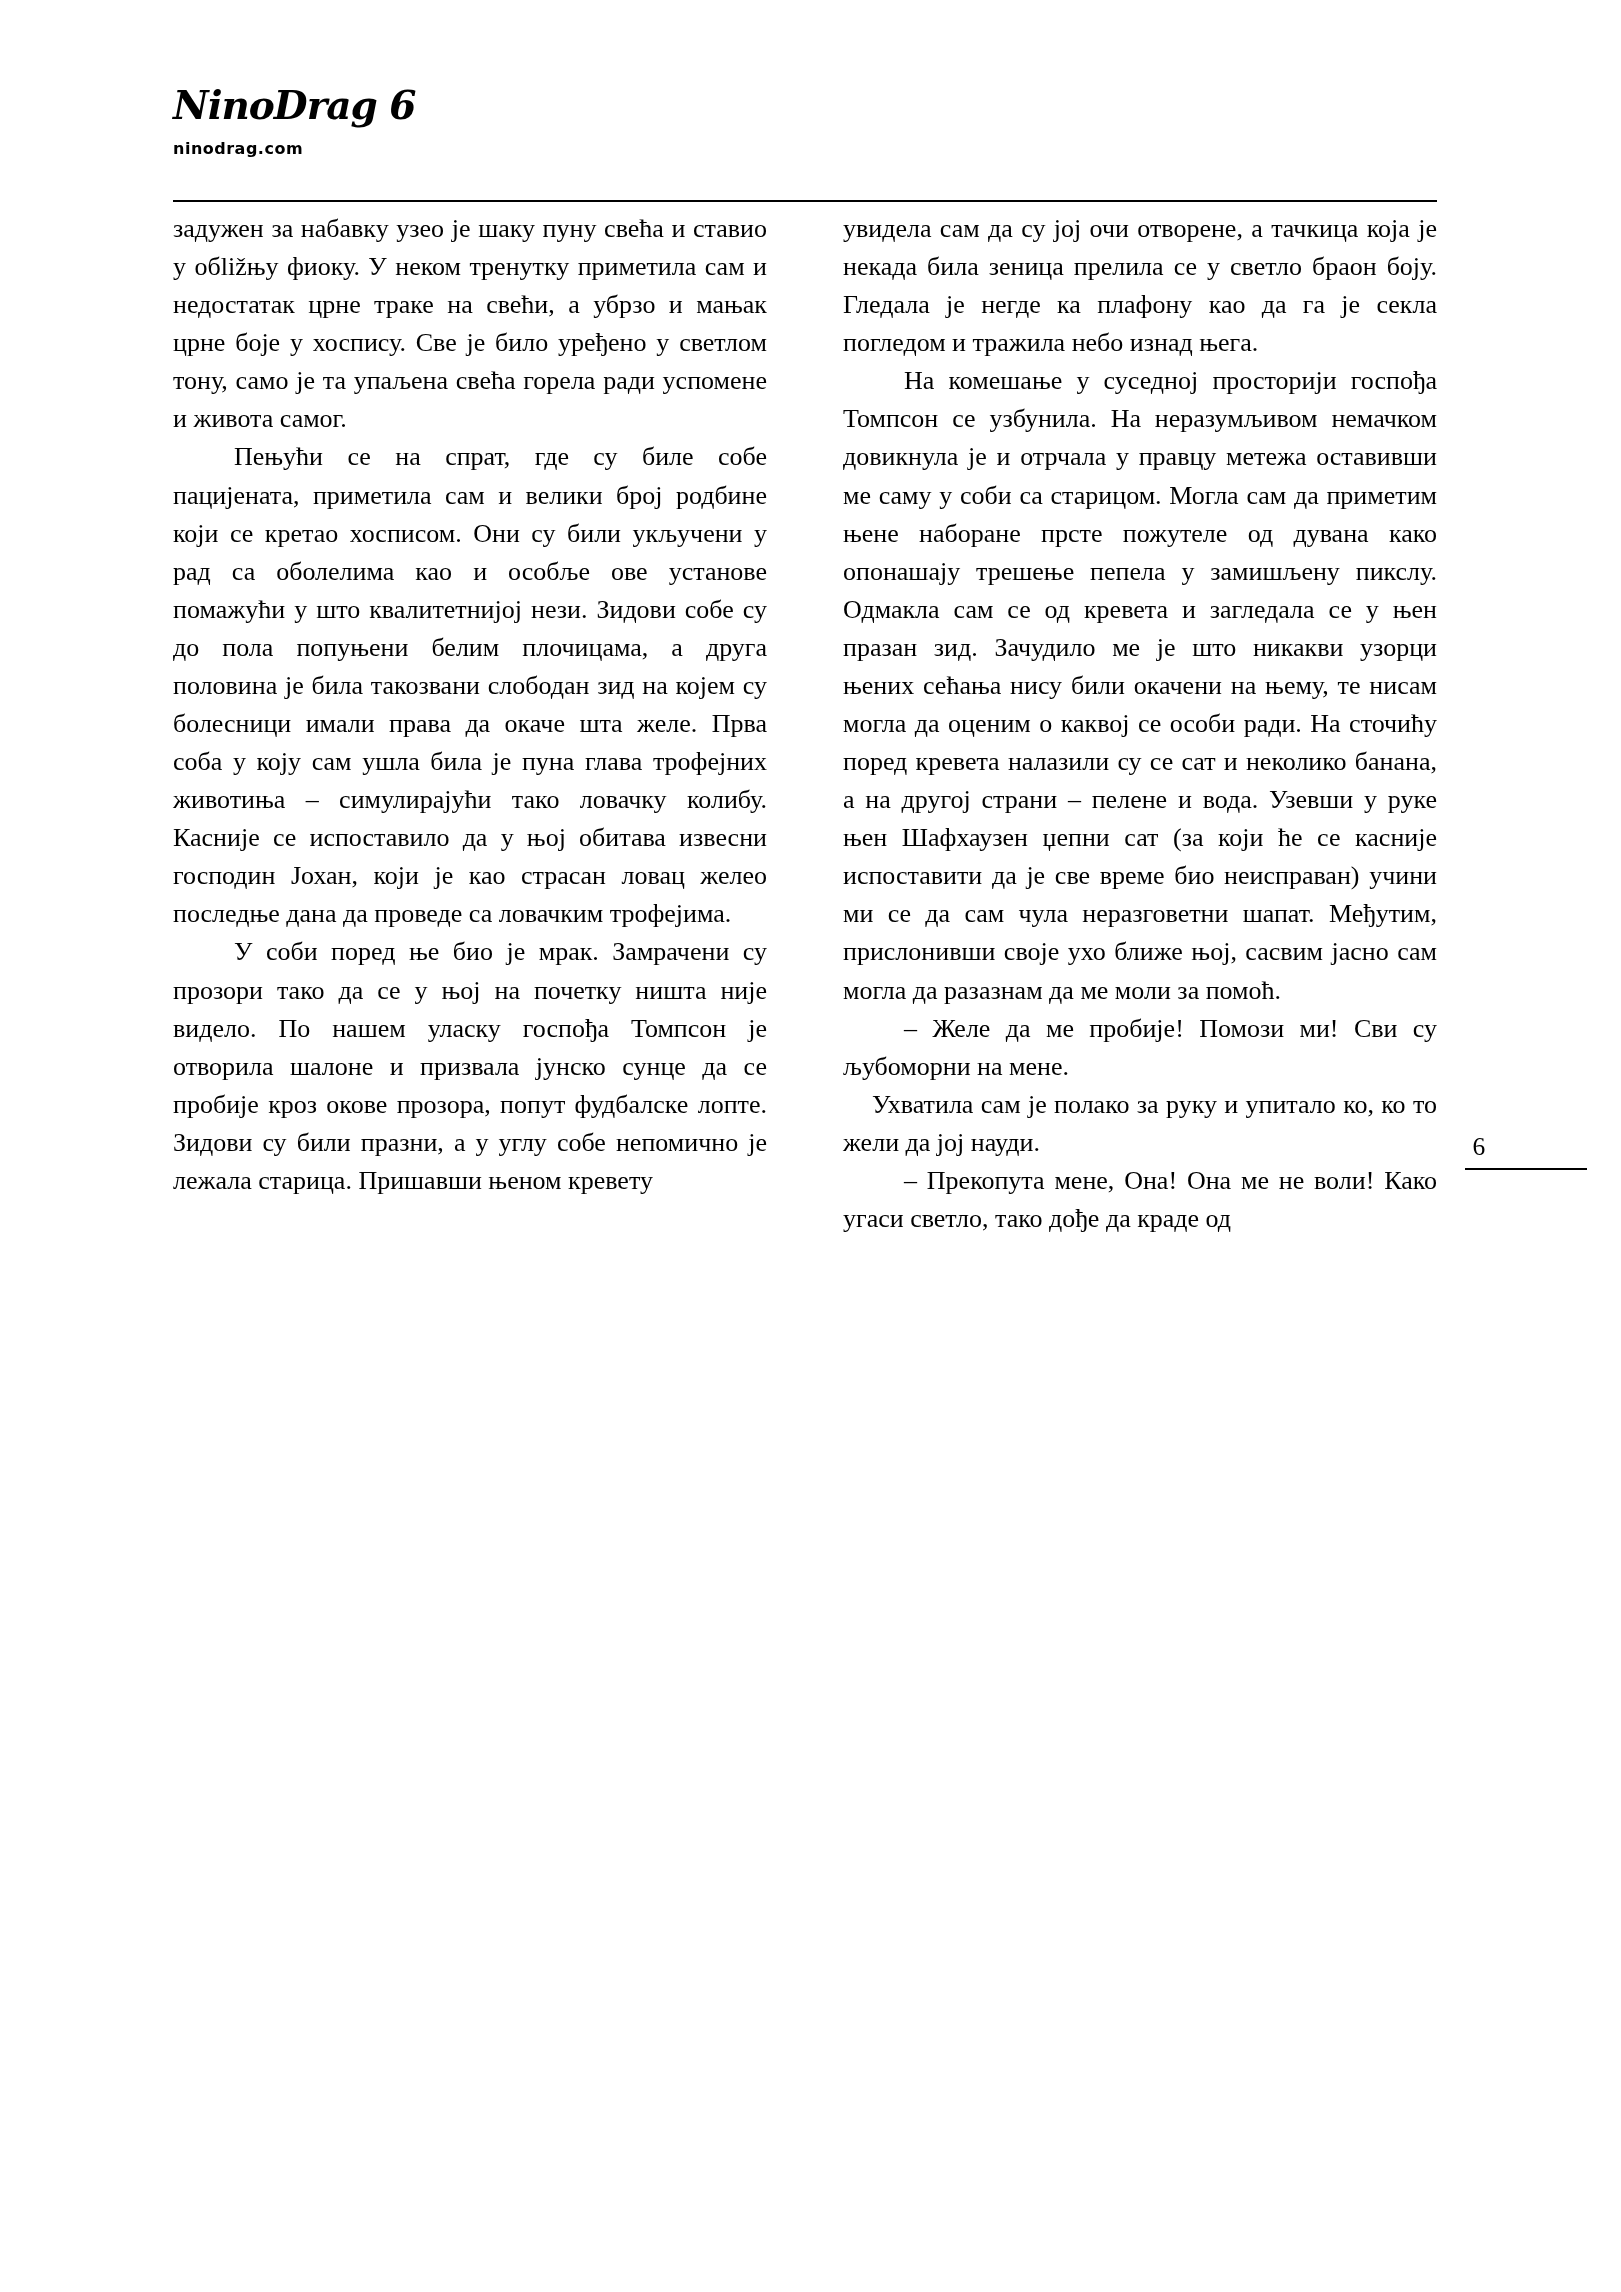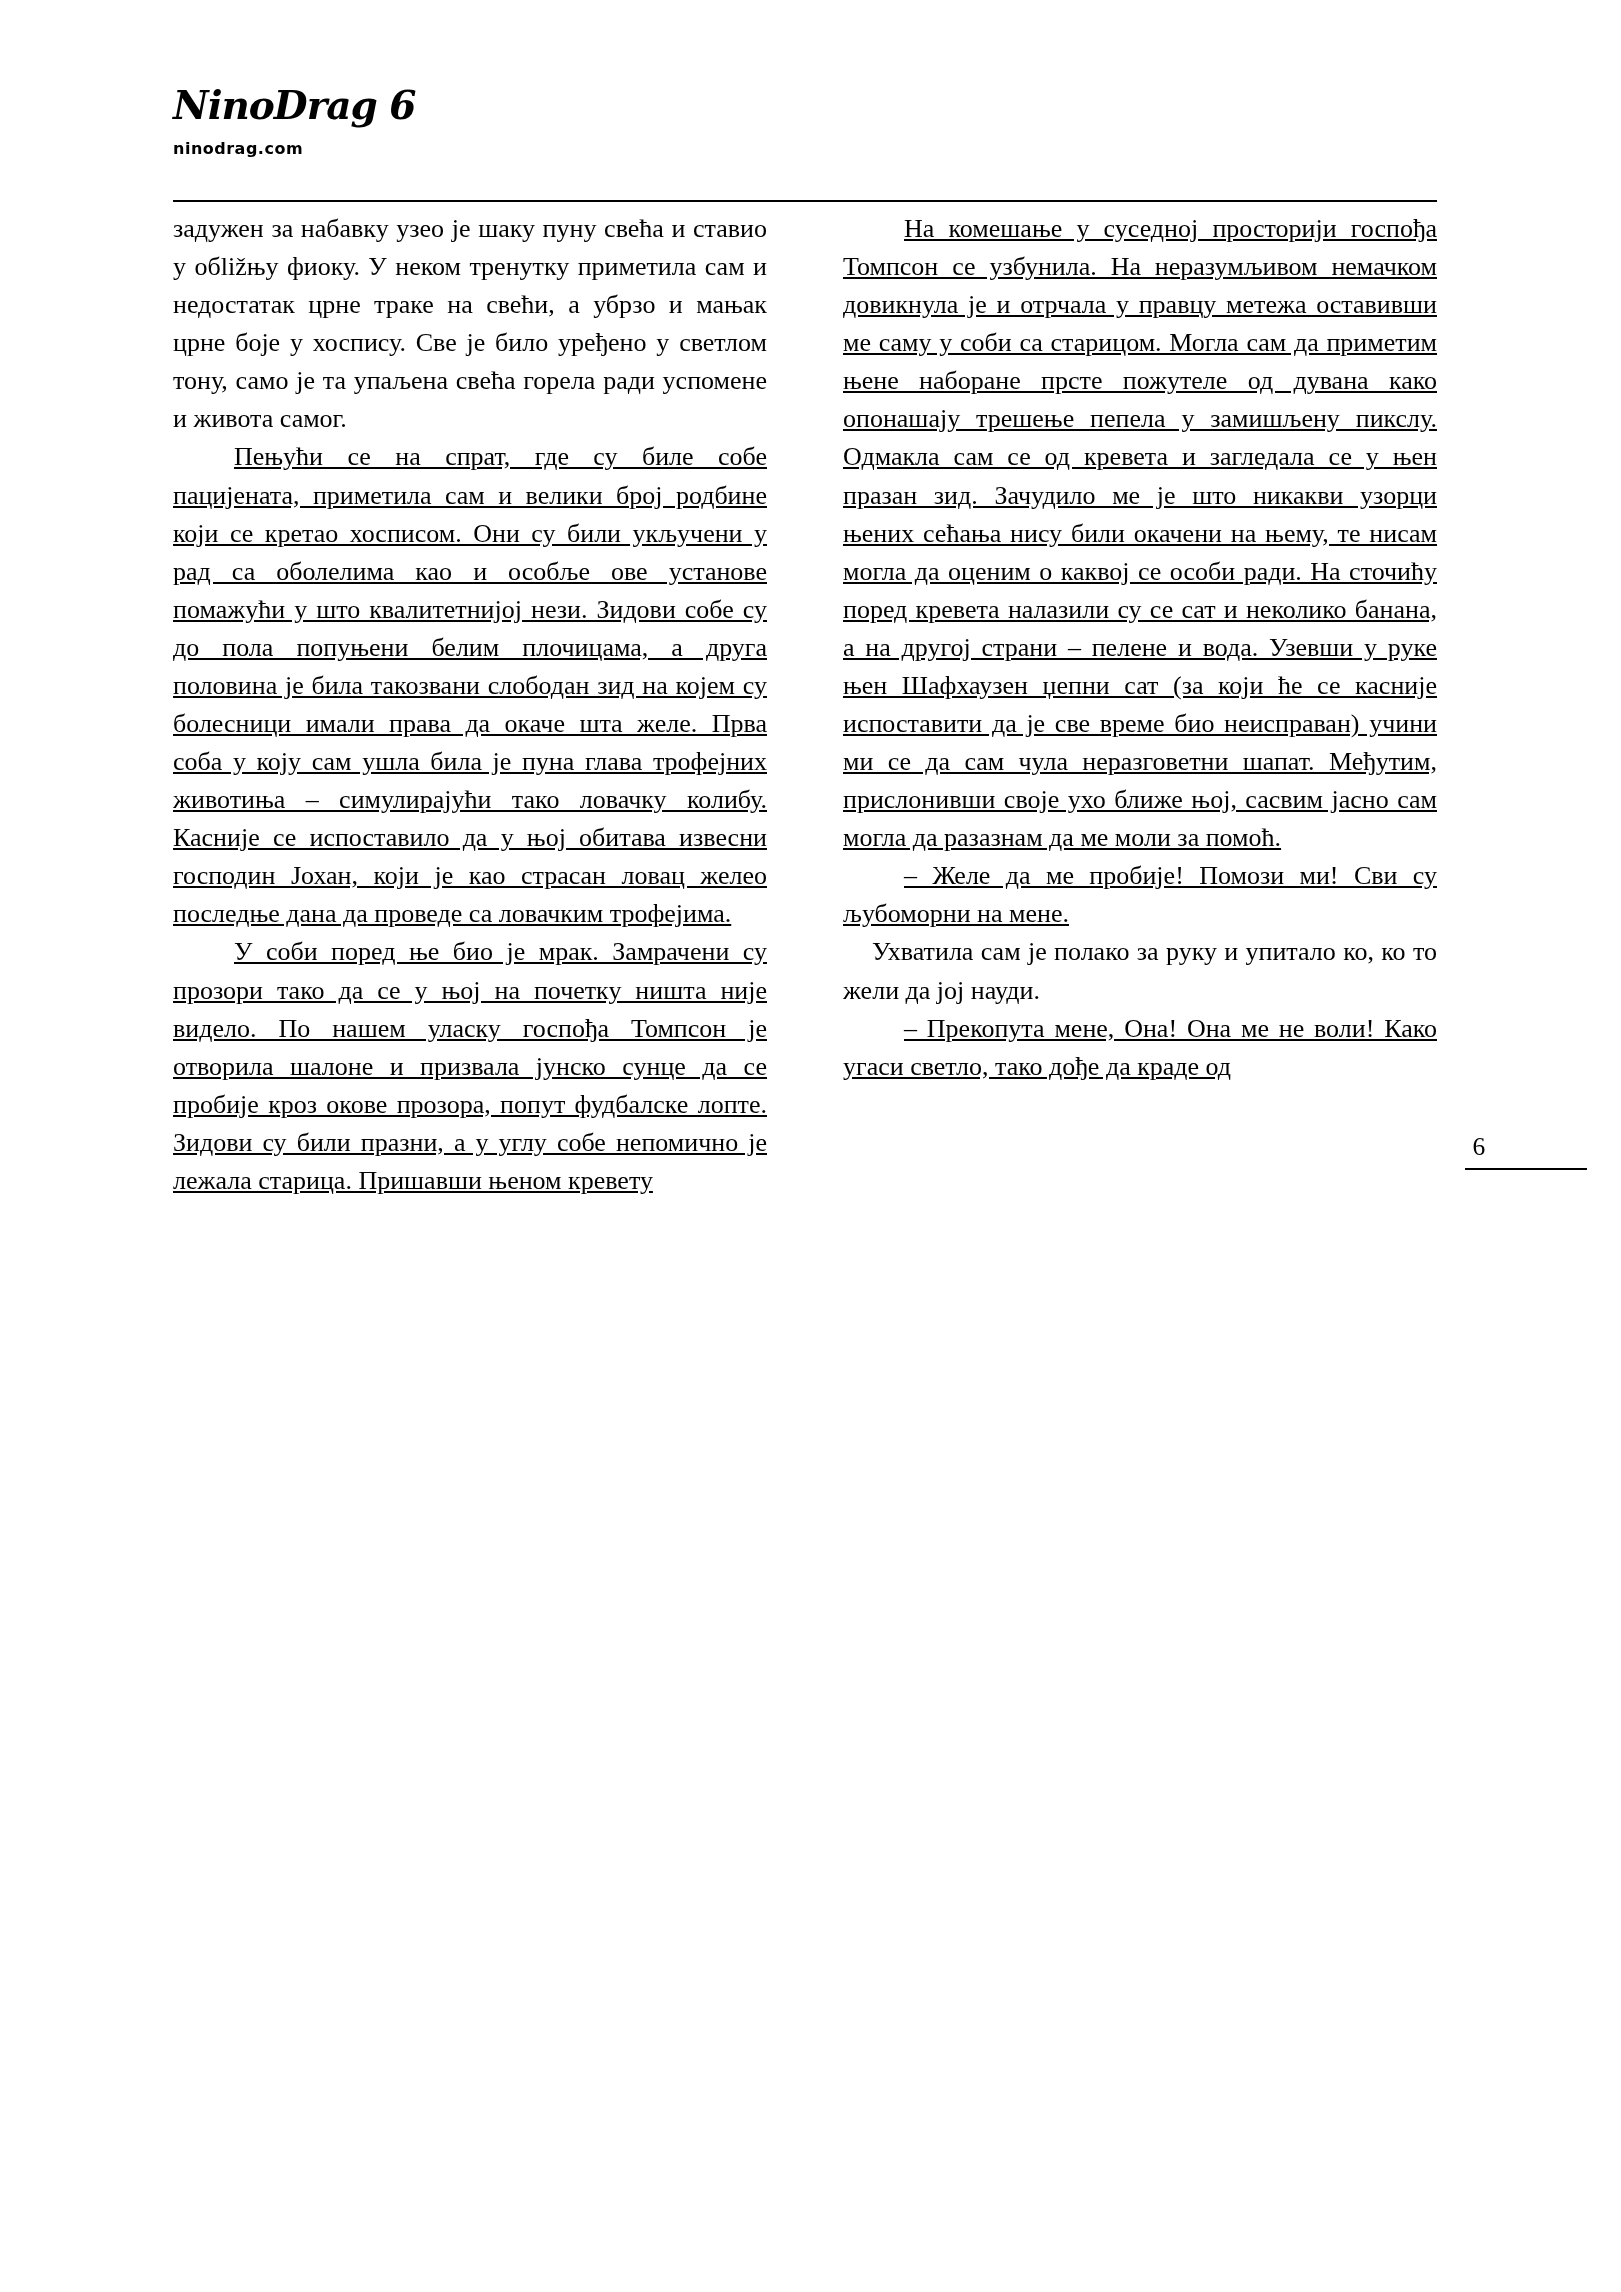--- a/index.html
+++ b/index.html
@@ -63,21 +63,20 @@
     text-align: justify;
     text-justify: inter-word;
     color: #000000;
     hyphens: none;
   }
   .col p {
     margin: 0;
   }
   .col p.indent {
     text-indent: 61px;
-    text-decoration: underline;
   }
   .col p.indent-sm {
     text-indent: 29px;
   }
   .pagenum-wrap {
     position: absolute;
     right: 27.4px;
     top: 1132px;
     width: 129px;
     text-align: left;
@@ -107,20 +106,21 @@
 
   <div class="rule"></div>
 
   <div class="columns">
     <div class="col">
       <p>задужен за набавку узео је шаку пуну свећа и ставио у обližњу фиоку. У неком тренутку приметила сам и недостатак црне траке на свећи, а убрзо и мањак црне боје у хоспису. Све је било уређено у светлом тону, само је та упаљена свећа горела ради успомене и живота самог.</p>
       <p class="indent">Пењући се на спрат, где су биле собе пацијената, приметила сам и велики број родбине који се кретао хосписом. Они су били укључени у рад са оболелима као и особље ове установе помажући у што квалитетнијој нези. Зидови собе су до пола попуњени белим плочицама, а друга половина је била такозвани слободан зид на којем су болесници имали права да окаче шта желе. Прва соба у коју сам ушла била је пуна глава трофејних животиња – симулирајући тако ловачку колибу. Касније се испоставило да у њој обитава извесни господин Јохан, који је као страсан ловац желео последње дана да проведе са ловачким трофејима.</p>
       <p class="indent">У соби поред ње био је мрак. Замрачени су прозори тако да се у њој на почетку ништа није видело. По нашем уласку госпођа Томпсон је отворила шалоне и призвала јунско сунце да се пробије кроз окове прозора, попут фудбалске лопте. Зидови су били празни, а у углу собе непомично је лежала старица. Пришавши њеном кревету</p>
     </div>
     <div class="col">
+      <p>увидела сам да су јој очи отворене, а тачкица која је некада била зеница прелила се у светло браон боју. Гледала је негде ка плафону као да га је секла погледом и тражила небо изнад њега.</p>
       <p class="indent">На комешање у суседној просторији госпођа Томпсон се узбунила. На неразумљивом немачком довикнула је и отрчала у правцу метежа оставивши ме саму у соби са старицом. Могла сам да приметим њене наборане прсте пожутеле од дувана како опонашају трешење пепела у замишљену пикслу. Одмакла сам се од кревета и загледала се у њен празан зид. Зачудило ме је што никакви узорци њених сећања нису били окачени на њему, те нисам могла да оценим о каквој се особи ради. На сточићу поред кревета налазили су се сат и неколико банана, а на другој страни – пелене и вода. Узевши у руке њен Шафхаузен џепни сат (за који ће се касније испоставити да је све време био неисправан) учини ми се да сам чула неразговетни шапат. Међутим, прислонивши своје ухо ближе њој, сасвим јасно сам могла да разазнам да ме моли за помоћ.</p>
       <p class="indent">– Желе да ме пробије! Помози ми! Сви су љубоморни на мене.</p>
       <p class="indent-sm">Ухватила сам је полако за руку и упитало ко, ко то жели да јој науди.</p>
       <p class="indent">– Прекопута мене, Она! Она ме не воли! Како угаси светло, тако дође да краде од</p>
     </div>
   </div>
 
   <div class="pagenum-wrap">
     <div class="pagenum">6</div>
     <div class="pagenum-rule"></div>

